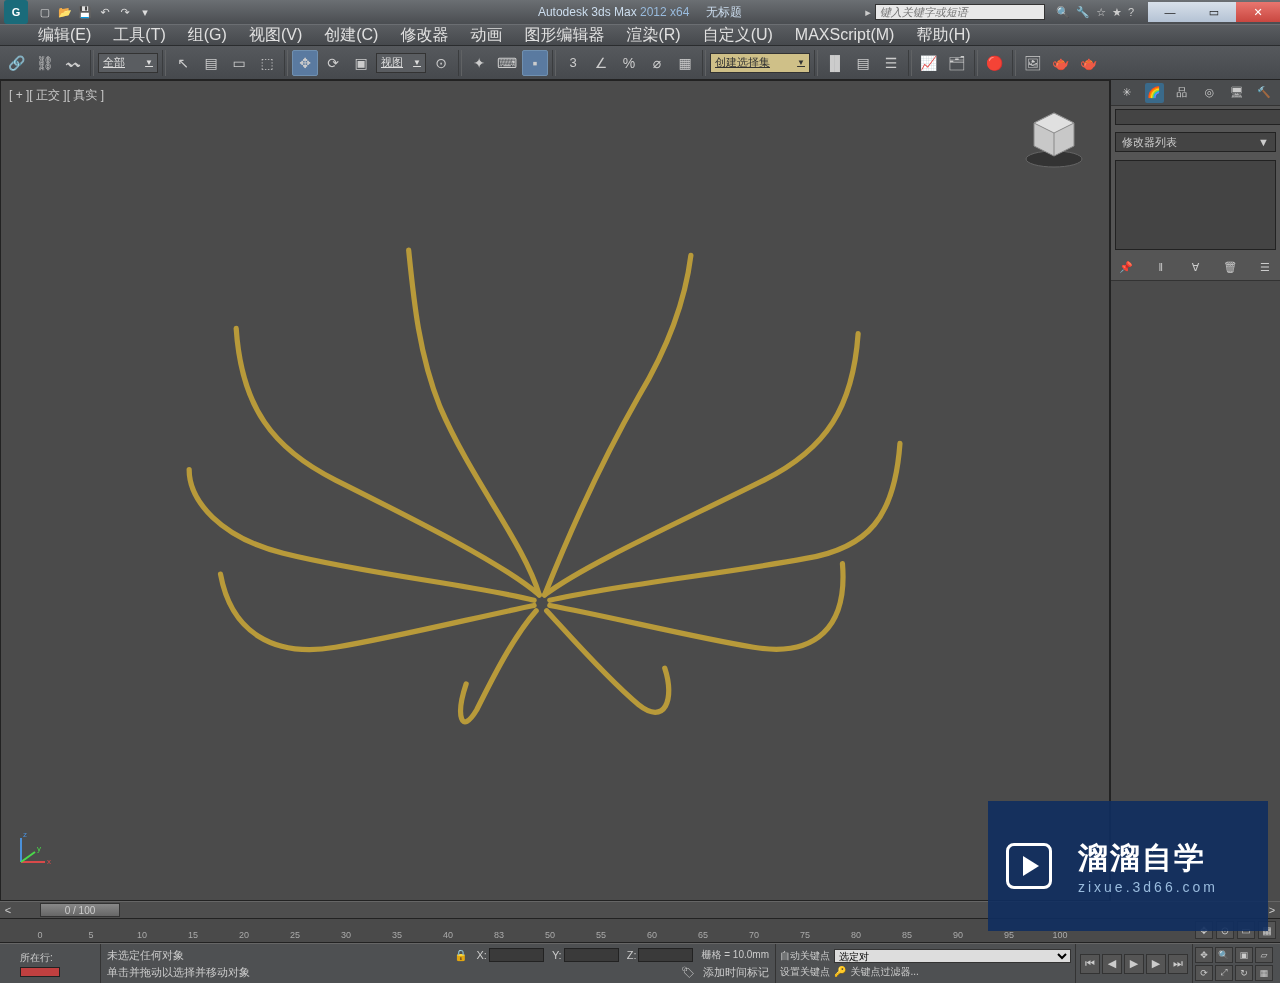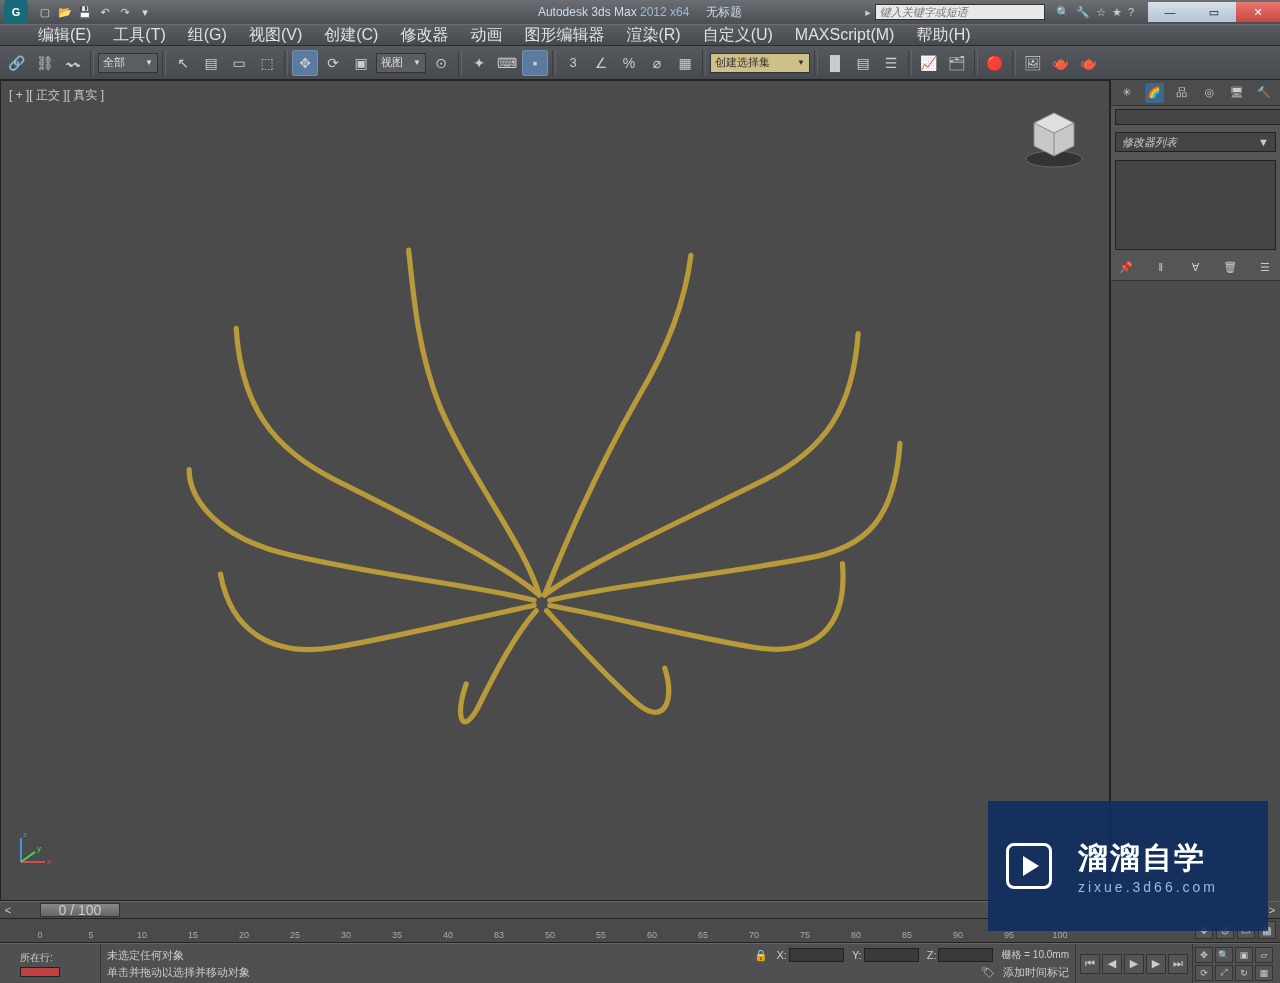--- a/index.html
+++ b/index.html
@@ -24,52 +24,52 @@
 
 .menubar { height:22px; background:linear-gradient(#5a5d61,#46494d); display:flex; align-items:center; padding:0 28px; gap:2px; border-top:1px solid #6b6e72; border-bottom:1px solid #2a2c2e; }
 .menubar .mitem { padding:2px 10px; color:#e0e0e0; font-size:16px; }
 
 
 .toolbar { height:34px; background:linear-gradient(#56595d,#46494d); display:flex; align-items:center; padding:0 4px; gap:2px; border-bottom:1px solid #222; }
 .toolbar .tbtn { width:26px; height:26px; display:flex; align-items:center; justify-content:center; border:1px solid transparent; border-radius:2px; color:#ccc; font-size:14px; }
 .toolbar .tbtn.active { background:#5a7aa0; border-color:#7090b0; }
 .toolbar .tsep { width:4px; height:26px; border-left:1px solid #3a3c3e; border-right:1px solid #606264; margin:0 2px; }
 .toolbar select, .toolbar .combo { height:20px; background:#5a5d61; border:1px solid #333; color:#ddd; font-size:11px; padding:0 4px; }
-.toolbar .combo { display:inline-flex; align-items:center; justify-content:space-between; }
+.toolbar .combo { display:inline-flex; align-items:center; justify-content:space-between;text-decoration:underline; }
 .toolbar .combo::after { content:"▼"; font-size:8px; margin-left:4px; }
 .toolbar .angle { font-size:13px; color:#ccc; }
 
 
 .main { display:flex; height:calc(100% - 24px - 22px - 34px - 18px - 24px - 40px); }
 .viewport-wrap { flex:1; display:flex; flex-direction:column; background:#4b4b4b; position:relative; }
 .viewport { flex:1; background:#4b4b4b; position:relative; border:1px solid #222; }
 .viewport .vp-label { position:absolute; top:6px; left:8px; color:#c8c8c8; font-size:12px; }
 .viewport .viewcube { position:absolute; top:20px; right:20px; width:70px; height:70px; }
 .viewport .axis { position:absolute; bottom:30px; left:12px; width:40px; height:40px; }
 .viewport svg.scene { position:absolute; inset:0; width:100%; height:100%; }
 
 
 .rpanel { width:170px; background:#555; border-left:1px solid #222; display:flex; flex-direction:column; }
 .rpanel .tabs { height:26px; background:#4a4c4e; display:flex; align-items:center; gap:8px; padding:0 6px; border-bottom:1px solid #333; }
 .rpanel .tabs .tab { width:20px; height:20px; display:flex; align-items:center; justify-content:center; color:#ccc; }
 .rpanel .tabs .tab.active { background:#3a6a8a; border-radius:2px; }
 .rpanel .namefield { height:22px; display:flex; align-items:center; padding:4px; gap:4px; }
 .rpanel .namefield input { flex:1; height:16px; background:#444; border:1px solid #222; color:#ccc; }
 .rpanel .modlist { padding:4px; }
-.rpanel .modlist .combo { width:100%; height:20px; background:#444; border:1px solid #222; display:flex; align-items:center; justify-content:space-between; padding:0 6px;font-style:italic; }
+.rpanel .modlist .combo { width:100%; height:20px; background:#444; border:1px solid #222; display:flex; align-items:center; justify-content:space-between; padding:0 6px; }
 .rpanel .btngrid { display:grid; grid-template-columns:1fr 1fr; gap:2px; padding:4px; }
 .rpanel .btngrid .gbtn { height:20px; background:linear-gradient(#6a6c6e,#555759); border:1px solid #333; display:flex; align-items:center; justify-content:center; font-size:11px; color:#ddd; }
 .rpanel .stack { margin:4px; height:90px; background:#444; border:1px solid #222; }
 .rpanel .stackbtns { display:flex; gap:6px; padding:4px 6px; justify-content:space-between; }
 .rpanel .stackbtns .sbtn { width:18px; height:18px; display:flex; align-items:center; justify-content:center; color:#ccc; }
 .rpanel .filler { flex:1; background:#4b4b4b; border-top:1px solid #333; }
 
 
 .time-slider { height:18px; background:#4e4e4e; border-top:1px solid #666; border-bottom:1px solid #222; position:relative; display:flex; align-items:center; }
-.time-slider .handle { position:absolute; left:40px; width:80px; height:14px; background:linear-gradient(#888,#666); border:1px solid #333; display:flex; align-items:center; justify-content:center; font-size:14px; }
+.time-slider .handle { position:absolute; left:40px; width:80px; height:14px; background:linear-gradient(#888,#666); border:1px solid #333; display:flex; align-items:center; justify-content:center; font-size:10px; }
 .time-slider .track { flex:1; height:10px; margin:0 10px; }
 
 .ruler { height:24px; background:#4a4a4a; display:flex; position:relative; border-bottom:1px solid #222; }
 .ruler .ticks { flex:1; position:relative; margin-left:40px; margin-right:220px; }
 .ruler .tick { position:absolute; bottom:2px; font-size:9px; color:#aaa; transform:translateX(-50%); }
 .ruler .rightnav { position:absolute; right:4px; top:2px; display:flex; gap:3px; }
 .ruler .rightnav .nbtn { width:18px; height:18px; background:#555; border:1px solid #333; display:flex; align-items:center; justify-content:center; font-size:10px; }
 
 
 .status { height:40px; background:#4e5052; border-top:1px solid #666; display:flex; }
@@ -323,20 +323,31 @@
           <input style="">
         </span>
       <span class="grid">栅格 = 10.0mm</span>
     </div>
     <div class="line">
       <span>单击并拖动以选择并移动对象</span>
       <span style="margin-left:auto">🏷</span>
       <span>添加时间标记</span>
     </div>
   </div>
+  <div class="keys">
+    <div class="krow">
+      <span>自动关键点</span>
+      <select><option>选定对</option></select>
+    </div>
+    <div class="krow">
+      <span>设置关键点</span>
+      <span>🔑</span>
+      <span>关键点过滤器...</span>
+    </div>
+  </div>
   <div class="play">
     <div class="pbtn">⏮</div>
     <div class="pbtn">◀</div>
     <div class="pbtn">▶</div>
     <div class="pbtn">▶</div>
     <div class="pbtn">⏭</div>
   </div>
   <div class="nav">
     <div class="nbtn">✥</div>
     <div class="nbtn">🔍</div>

